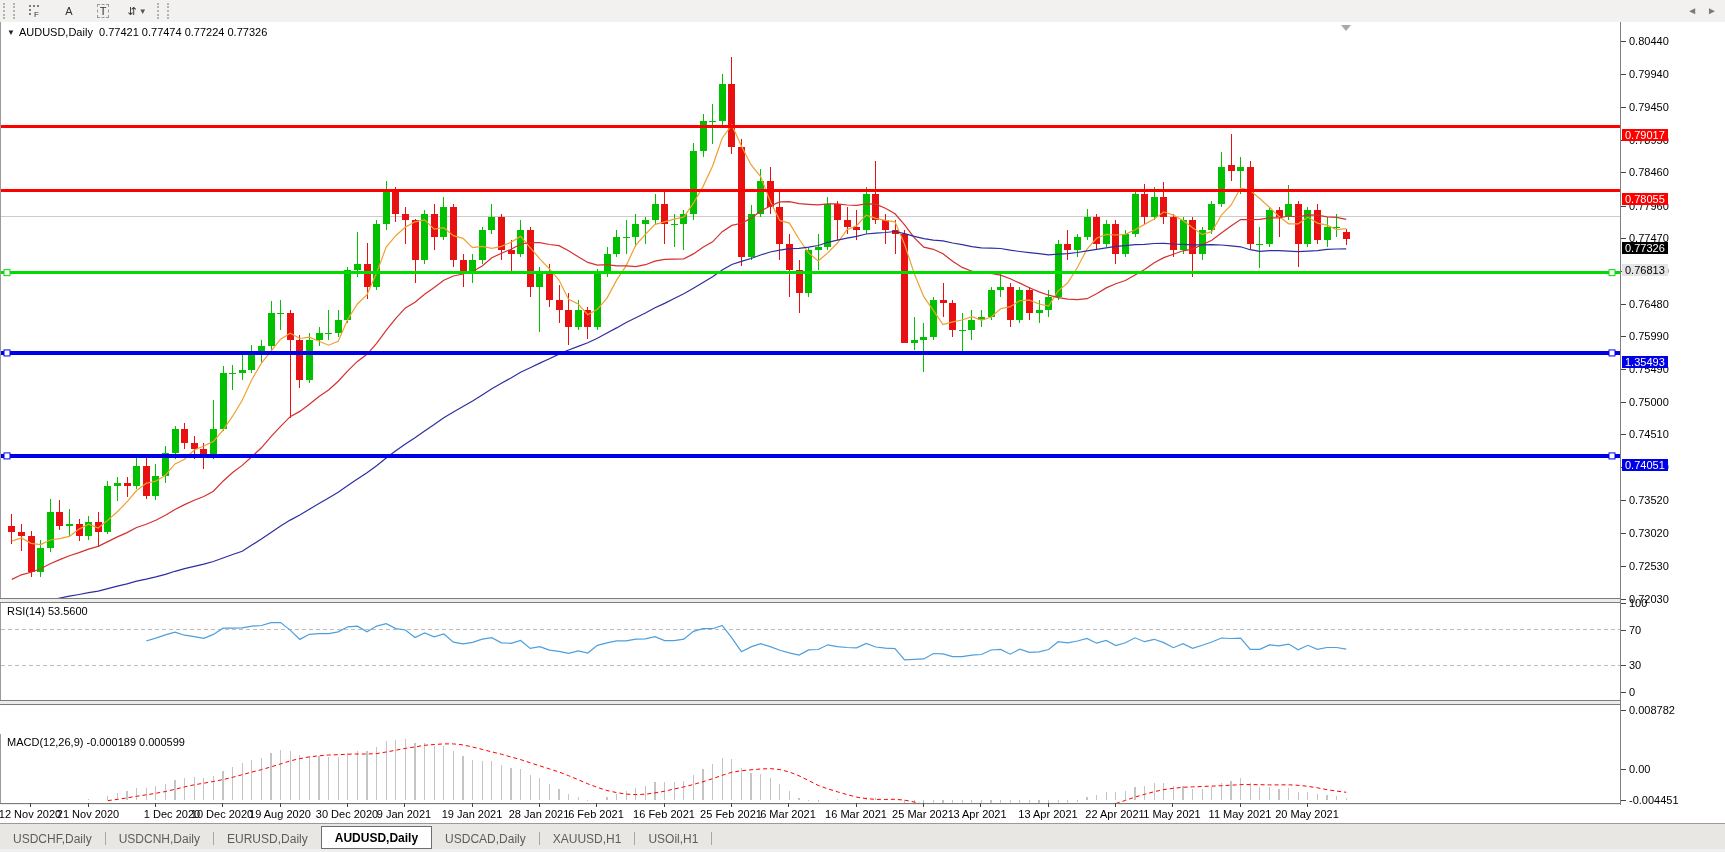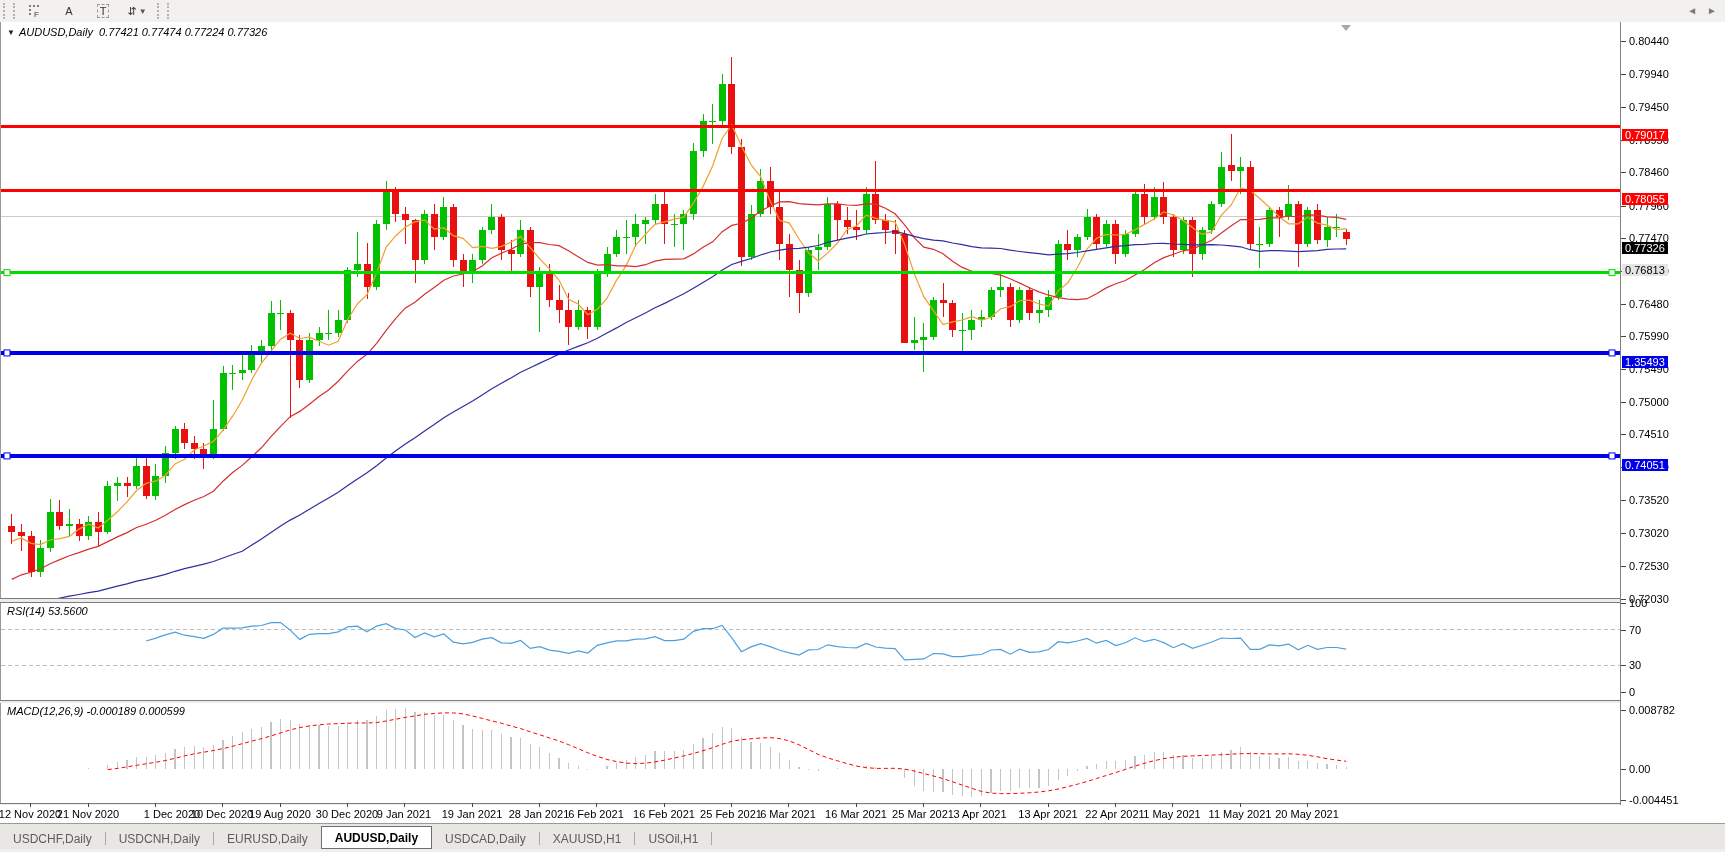--- a/index.html
+++ b/index.html
@@ -15,21 +15,21 @@
   .tool-glyph{font-size:11px;color:#333;}
   .caret{font-size:8px;color:#555;margin-left:2px;}
   
   .panel{position:absolute;left:0;background:#fff;}
   .vaxis{position:absolute;left:1620px;top:22px;width:105px;height:783px;background:#fff;
          border-left:1px solid #808080;font-size:11px;color:#000;}
   .tick{position:absolute;left:8px;white-space:nowrap;}
   .tick:before{content:"";position:absolute;left:-8px;top:6px;width:5px;height:1px;background:#444;}
   .axis-label{position:absolute;left:1px;padding:0 3px;font-size:11px;white-space:nowrap;z-index:3;}
   .hdiv{position:absolute;left:0;width:1725px;background:#ececec;border-top:1px solid #7c7c7c;border-bottom:1px solid #7c7c7c;}
-  .panel-title{position:absolute;font-size:11px;color:#000;z-index:2;white-space:nowrap;font-style:italic;}
+  .panel-title{position:absolute;font-size:11px;color:#000;z-index:2;white-space:nowrap;}
   .sym-caret{font-size:8px;vertical-align:1px;margin-right:4px;color:#222;}
   .scroll-marker{position:absolute;width:0;height:0;border-left:5px solid transparent;
                  border-right:5px solid transparent;border-top:6px solid #a9a9a9;z-index:2;}
   
   .date-strip{position:absolute;left:0;top:805px;width:1725px;height:24px;background:#fff;font-size:11px;color:#000;}
   .date-lbl{position:absolute;top:3px;transform:translateX(-50%);white-space:nowrap;}
   .date-tick{position:absolute;top:-2px;width:1px;height:4px;background:#444;}
   
   .tabsep{position:absolute;left:0;top:823px;width:1725px;height:1px;background:#9a9a9a;}
   .tabbar{position:absolute;left:0;top:824px;width:1725px;height:25px;background:#e9e7e3;
@@ -395,21 +395,21 @@
 <div class="panel" id="rsi-panel" style="top:603px;width:1620px;height:97px;border-left:1px solid #9a9a9a;">
   <div class="panel-title" style="left:6px;top:2px;">RSI(14) 53.5600</div>
   <svg id="rsi-svg" width="1620" height="97">
       <line x1="0" x2="1620" y1="26.7" y2="26.7" stroke="#bdbdbd" stroke-width="1" stroke-dasharray="4 3" shape-rendering="crispEdges"></line>
       <line x1="0" x2="1620" y1="62.300000000000004" y2="62.300000000000004" stroke="#bdbdbd" stroke-width="1" stroke-dasharray="4 3" shape-rendering="crispEdges"></line>
       <polyline points="145.20000000000002,38.0 154.8,35.1 164.4,31.9 174,29.1 183.6,32.2 193.20000000000002,33.7 202.8,35.3 212.4,31.4 222,25.2 231.6,25.2 241.2,24.9 250.8,23.2 260.4,22.5 270,19.6 279.6,19.6 289.2,27.1 298.8,36.4 308.4,31.3 318,30.6 327.6,30.6 337.2,28.9 346.8,23.8 356.4,23.2 366,28.8 375.6,23.1 385.2,20.7 394.8,25.6 404.4,27.0 414,34.5 423.6,29.9 433.2,33.9 442.8,31.0 452.4,39.1 462,40.9 471.59999999999997,39.4 481.2,36.1 490.8,34.7 500.4,39.8 510,40.3 519.5999999999999,37.5 529.1999999999999,45.4 538.8,43.7 548.4,47.1 557.9999999999999,48.3 567.5999999999999,50.4 577.1999999999999,47.8 586.8,50.0 596.4,42.3 605.9999999999999,39.9 615.5999999999999,37.9 625.1999999999999,37.9 634.8,36.2 644.4,35.8 653.9999999999999,33.7 663.5999999999999,37.6 673.1999999999999,37.6 682.8,36.1 692.4,28.4 701.9999999999999,25.7 711.5999999999999,25.7 721.1999999999999,22.5 730.8,34.8 740.4,48.7 749.9999999999999,43.9 759.5999999999999,40.6 769.1999999999999,43.6 778.8,47.3 788.4,49.9 797.9999999999999,52.0 807.5999999999999,46.9 817.1999999999999,46.5 826.8,41.8 836.4,43.7 845.9999999999999,44.5 855.5999999999999,44.9 865.1999999999999,40.5 874.8,44.0 884.4,45.2 893.9999999999999,45.6 903.5999999999999,56.9 913.1999999999999,56.4 922.8,55.9 932.3999999999999,50.5 941.9999999999999,50.9 951.5999999999999,53.7 961.1999999999999,53.7 970.8,52.1 980.3999999999999,51.5 989.9999999999999,47.0 999.5999999999999,46.4 1009.1999999999999,51.2 1018.8,46.2 1028.3999999999999,49.4 1038,48.8 1047.6,46.5 1057.1999999999998,38.7 1066.8,39.8 1076.3999999999999,38.0 1086,35.4 1095.6,40.2 1105.1999999999998,37.5 1114.8,42.6 1124.3999999999999,39.7 1134,34.8 1143.6,38.7 1153.1999999999998,36.3 1162.8,39.6 1172.3999999999999,44.7 1182,40.7 1191.6,45.4 1201.1999999999998,42.3 1210.8,39.0 1220.3999999999999,35.0 1230,35.5 1239.6,35.1 1249.1999999999998,46.4 1258.8,46.4 1268.3999999999999,41.9 1278,42.9 1287.6,41.1 1297.1999999999998,46.8 1306.8,42.3 1316.3999999999999,46.3 1326,44.5 1335.6,44.5 1345.1999999999998,46.1 " fill="none" stroke="#4D9FDD" stroke-width="1.2"></polyline>
     </svg>
 </div>
 <div class="hdiv" style="top:700px;height:3px;"></div>
 
-<div class="panel" id="macd-panel" style="top:703px;width:1620px;height:100px;border-left:1px solid #9a9a9a;">
+<div class="panel" id="macd-panel" style="top:734px;width:1620px;height:100px;border-left:1px solid #9a9a9a;">
   <div class="panel-title" style="left:6px;top:2px;">MACD(12,26,9) -0.000189 0.000599</div>
   <svg id="macd-svg" width="1620" height="100">
       <g shape-rendering="crispEdges" stroke="#C4C4C4" stroke-width="1.2">
         <line x1="87.6" x2="87.6" y1="66.4" y2="65.4"></line>
         <line x1="97.19999999999999" x2="97.19999999999999" y1="66.4" y2="65.5"></line>
         <line x1="106.8" x2="106.8" y1="66.4" y2="61.8"></line>
         <line x1="116.39999999999999" x2="116.39999999999999" y1="66.4" y2="58.8"></line>
         <line x1="125.99999999999999" x2="125.99999999999999" y1="66.4" y2="56.7"></line>
         <line x1="135.6" x2="135.6" y1="66.4" y2="53.6"></line>
         <line x1="145.20000000000002" x2="145.20000000000002" y1="66.4" y2="53.7"></line>

